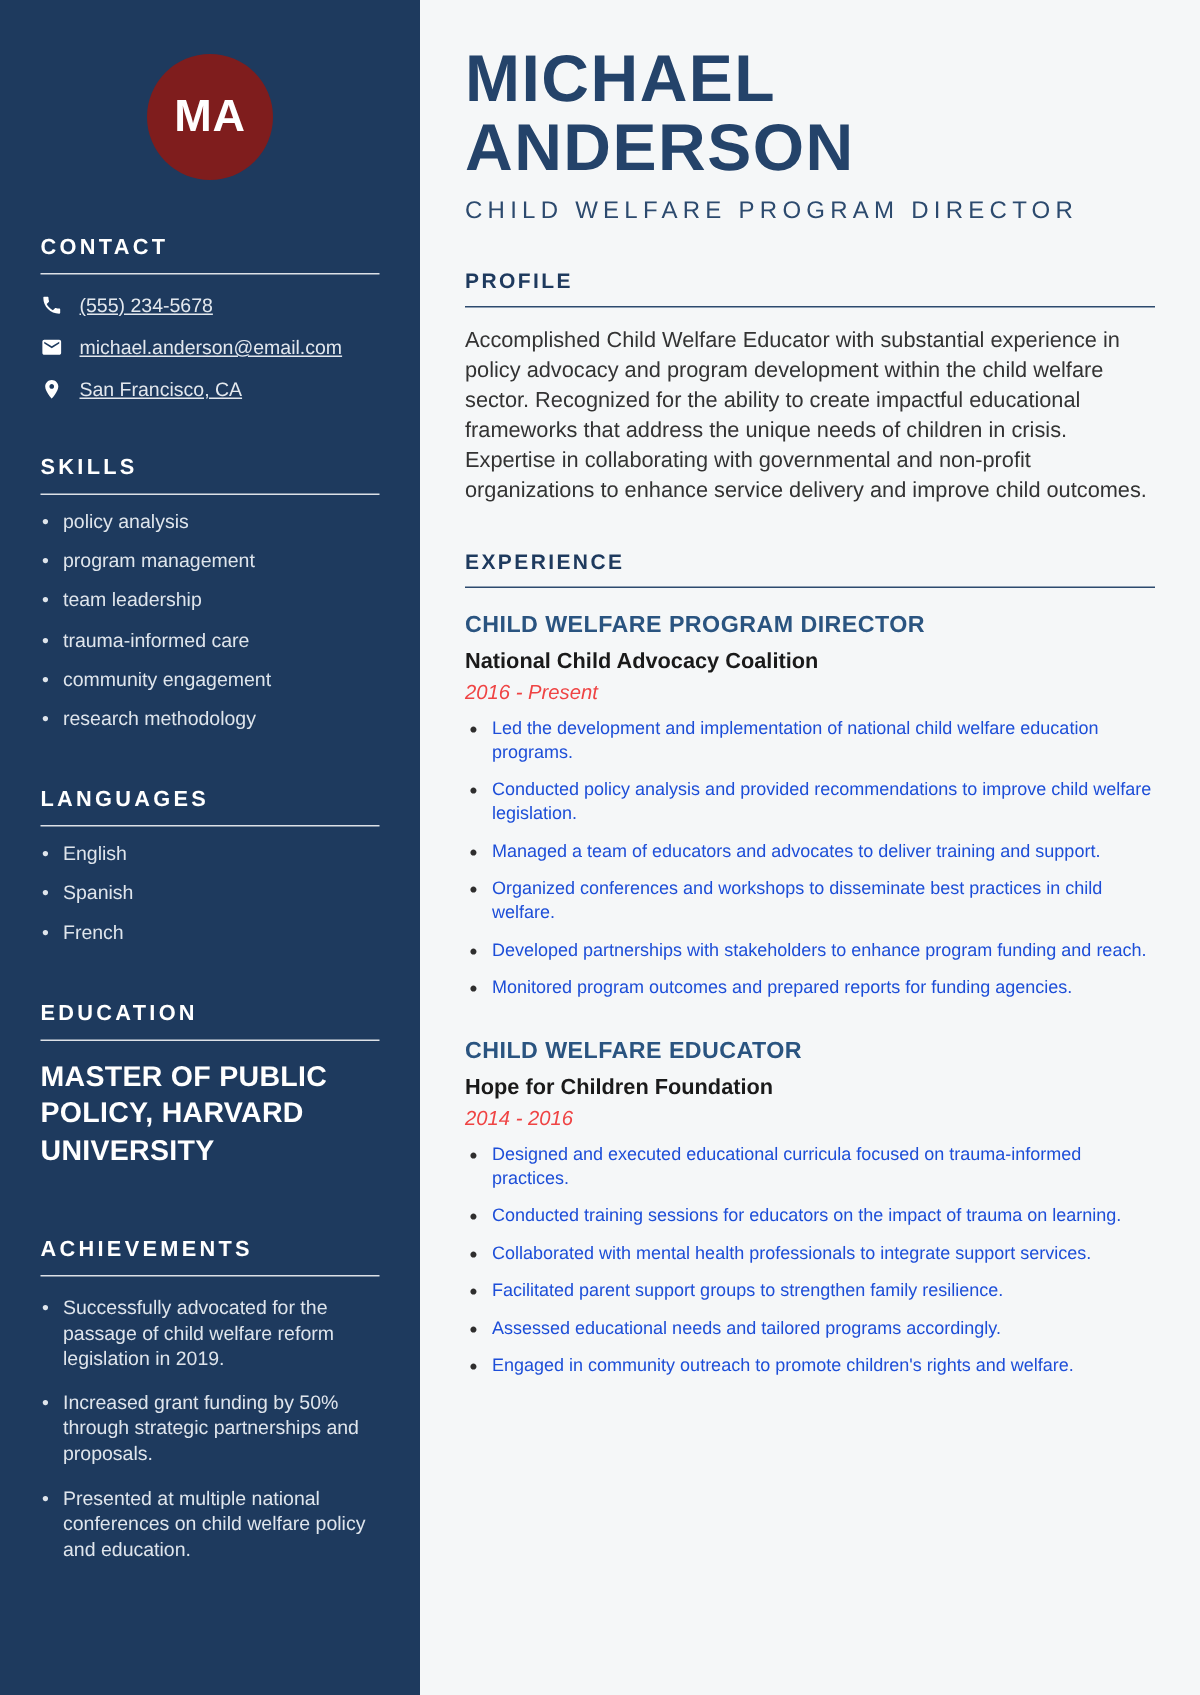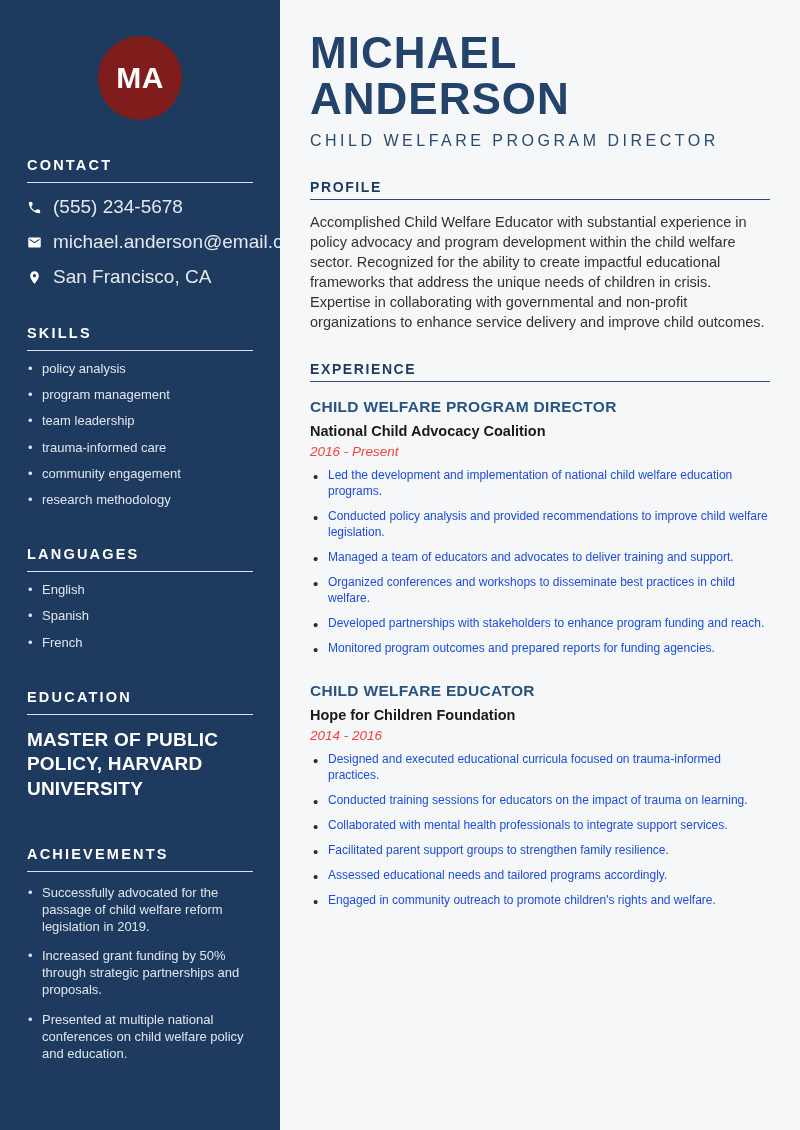--- a/index.html
+++ b/index.html
@@ -37,24 +37,25 @@
   .side-heading {
     color: #ffffff;
     font-size: 14.5px;
     font-weight: 700;
     letter-spacing: 2.2px;
     padding-bottom: 9px;
     border-bottom: 1px solid rgba(255,255,255,0.85);
   }
   .contact-list { margin-top: 6px; }
   .contact-item {
-    display: flex; align-items: center;
+    display: flex; align-items: flex-start;
     margin-top: 13px;
-    font-size: 19px;
+    font-size: 13px;
     color: #e3e8ee;
+    text-decoration: underline;
   }
   .contact-item .cicon { width: 15px; height: 15px; margin-right: 11px; flex: none; }
   .contact-item .cicon svg { width: 15px; height: 15px; display: block; fill: #ffffff; }
 
   .side-list { list-style: none; margin-top: 7px; }
   .side-list li {
     position: relative;
     padding-left: 15px;
     font-size: 13px;
     line-height: 1.3;
@@ -96,21 +97,21 @@
     font-size: 16px;
     font-weight: 500;
     letter-spacing: 3.5px;
   }
   .section { margin-top: 29px; }
   .section-heading {
     color: #1e3a5e;
     font-size: 14px;
     font-weight: 700;
     letter-spacing: 1.6px;
-    padding-bottom: 4px;
+    padding-bottom: 9px;
     border-bottom: 1px solid #2c4a6e;
   }
   .profile-text {
     margin-top: 12px;
     font-size: 14.5px;
     line-height: 1.38;
     color: #333333;
   }
   .job-entry { margin-top: 16px; }
   .job-entry + .job-entry { margin-top: 25px; }

